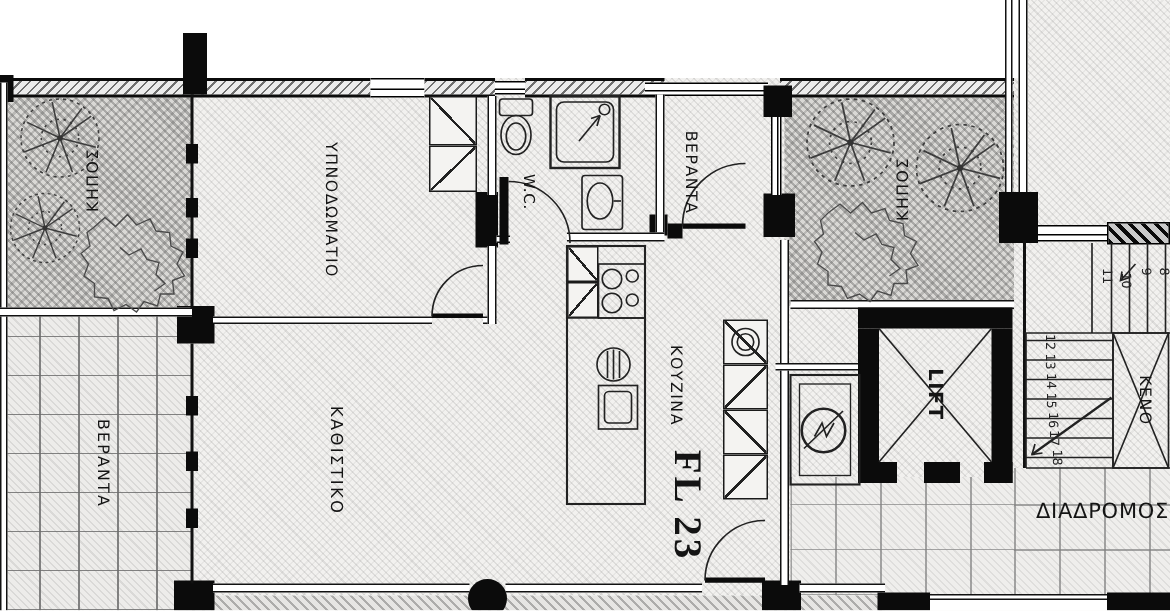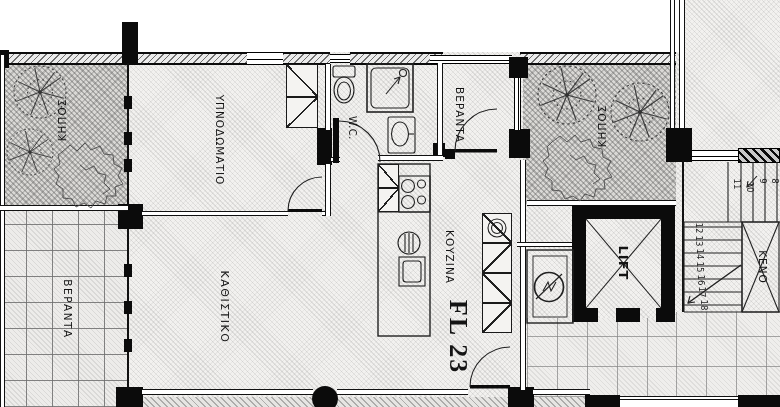--- a/index.html
+++ b/index.html
@@ -287,20 +287,21 @@
   <div class="lbl" style="left:220px;top:140px;font-size:10.5px;letter-spacing:1px">ΥΠΝΟΔΩΜΑΤΙΟ</div>
   <div class="lbl" style="left:68px;top:309px;font-size:10.5px;letter-spacing:1.5px">ΒΕΡΑΝΤΑ</div>
   <div class="lbl" style="left:224px;top:307px;font-size:11px;letter-spacing:1.5px">ΚΑΘΙΣΤΙΚΟ</div>
   <div class="lbl" style="left:352px;top:128px;font-size:10px;letter-spacing:0.5px">W.C.</div>
   <div class="lbl" style="left:460px;top:115px;font-size:10.5px;letter-spacing:1px">ΒΕΡΑΝΤΑ</div>
   <div class="lbl ccw" style="left:602px;top:126px;font-size:10.5px;letter-spacing:1px">ΚΗΠΟΣ</div>
   <div class="lbl" style="left:450px;top:257px;font-size:10.5px;letter-spacing:1px">ΚΟΥΖΙΝΑ</div>
   <div class="lbl fl" style="left:458px;top:337px;font-size:26px;letter-spacing:2px">FL 23</div>
   <div class="lbl" style="left:623px;top:263px;font-size:13px;font-weight:bold;letter-spacing:1px">LIFT</div>
   <div class="lbl" style="left:763px;top:267px;font-size:10.5px;letter-spacing:1px">ΚΕΝΟ</div>
+  <div class="lbl hz" style="left:735px;top:341px;font-size:14px;letter-spacing:0.5px">ΔΙΑΔΡΟΜΟΣ</div>
 
   <div class="num" style="left:737px;top:184px">11</div>
   <div class="num" style="left:750px;top:187px">10</div>
   <div class="num" style="left:763px;top:181px">9</div>
   <div class="num" style="left:775px;top:181px">8</div>
 
   <div class="num" style="left:699px;top:228px">12</div>
   <div class="num" style="left:699px;top:241px">13</div>
   <div class="num" style="left:700px;top:254px">14</div>
   <div class="num" style="left:700px;top:267px">15</div>

